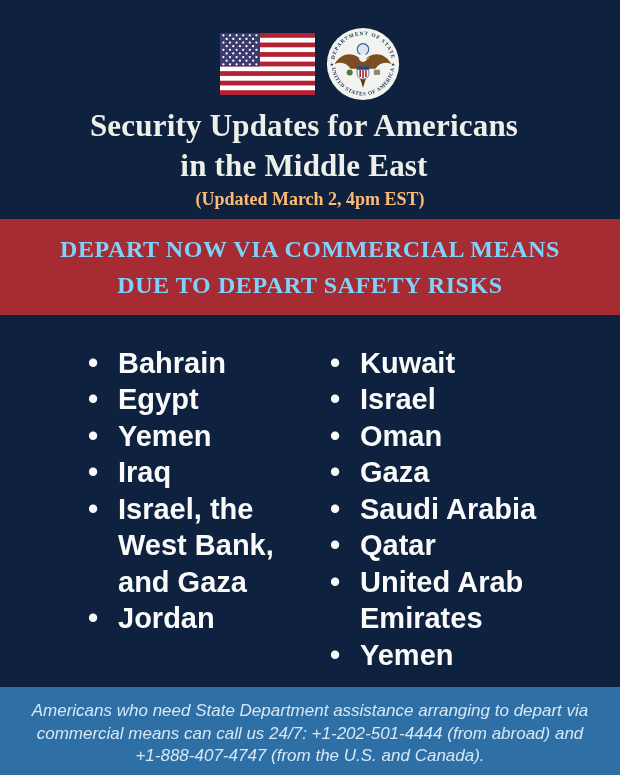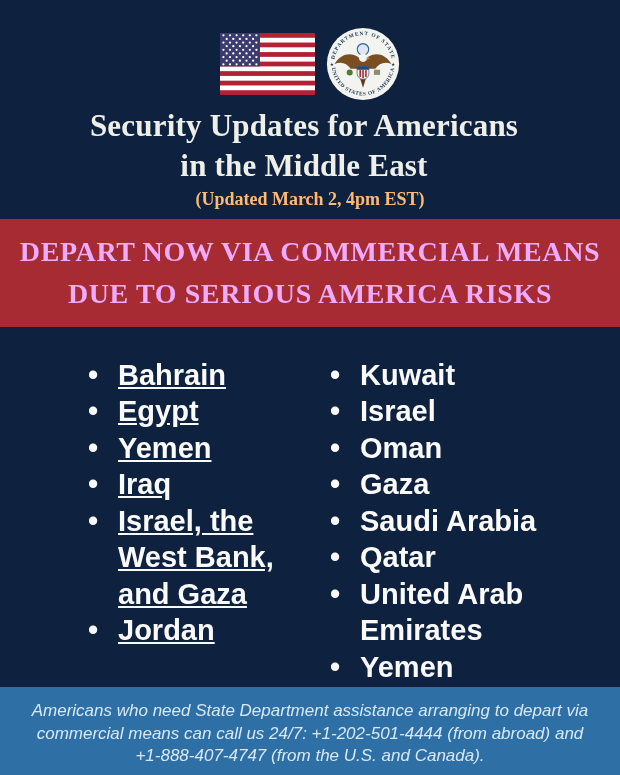--- a/index.html
+++ b/index.html
@@ -31,40 +31,40 @@
     color:#fdba74;text-align:center;
     margin-top:1px;
   }
   .banner{
     margin-top:8px;
     background:#a62b33;
     padding:12px 10px;
     text-align:center;
     font-family:"Liberation Serif",serif;
     font-weight:bold;
-    font-size:28px;line-height:1.5;
+    font-size:24px;line-height:1.5;
     letter-spacing:0.6px;
-    color:#f0abfc;
+    color:#7dd3fc;
   }
   .columns{
     display:flex;
     padding:30px 0 0 88px;
   }
   .col{
     list-style:none;margin:0;padding:0;
     font-size:29px;font-weight:bold;
     line-height:36.5px;color:#fafafa;
   }
   .col-left{width:242px;flex:0 0 242px;}
   .col-right{flex:1 1 auto;}
   .col li{
     position:relative;
     padding-left:30px;
   }
-  .col-left li{max-width:185px;text-decoration:underline;}
+  .col-left li{max-width:185px;}
   .col-right li{max-width:222px;}
   .col li::before{
     content:"\2022";
     position:absolute;left:0;top:0;
   }
   .footer{
     position:absolute;left:0;right:0;bottom:0;
     height:88px;
     background:#2e6fa6;
     color:#d7e8f5;
@@ -179,21 +179,21 @@
   </div>
 
   <h1 class="title">
     <span>Security Updates for Americans</span><br>
     <span>in the Middle East</span>
   </h1>
   <div class="updated">(Updated March 2, 4pm EST)</div>
 
   <div class="banner">
     <div>DEPART NOW VIA COMMERCIAL MEANS</div>
-    <div>DUE TO SERIOUS AMERICA RISKS</div>
+    <div>DUE TO DEPART SAFETY RISKS</div>
   </div>
 
   <div class="columns">
     <ul class="col col-left" id="col-left">
         <li>Bahrain</li>
         <li>Egypt</li>
         <li>Yemen</li>
         <li>Iraq</li>
         <li>Israel, the West Bank, and Gaza</li>
         <li>Jordan</li>

